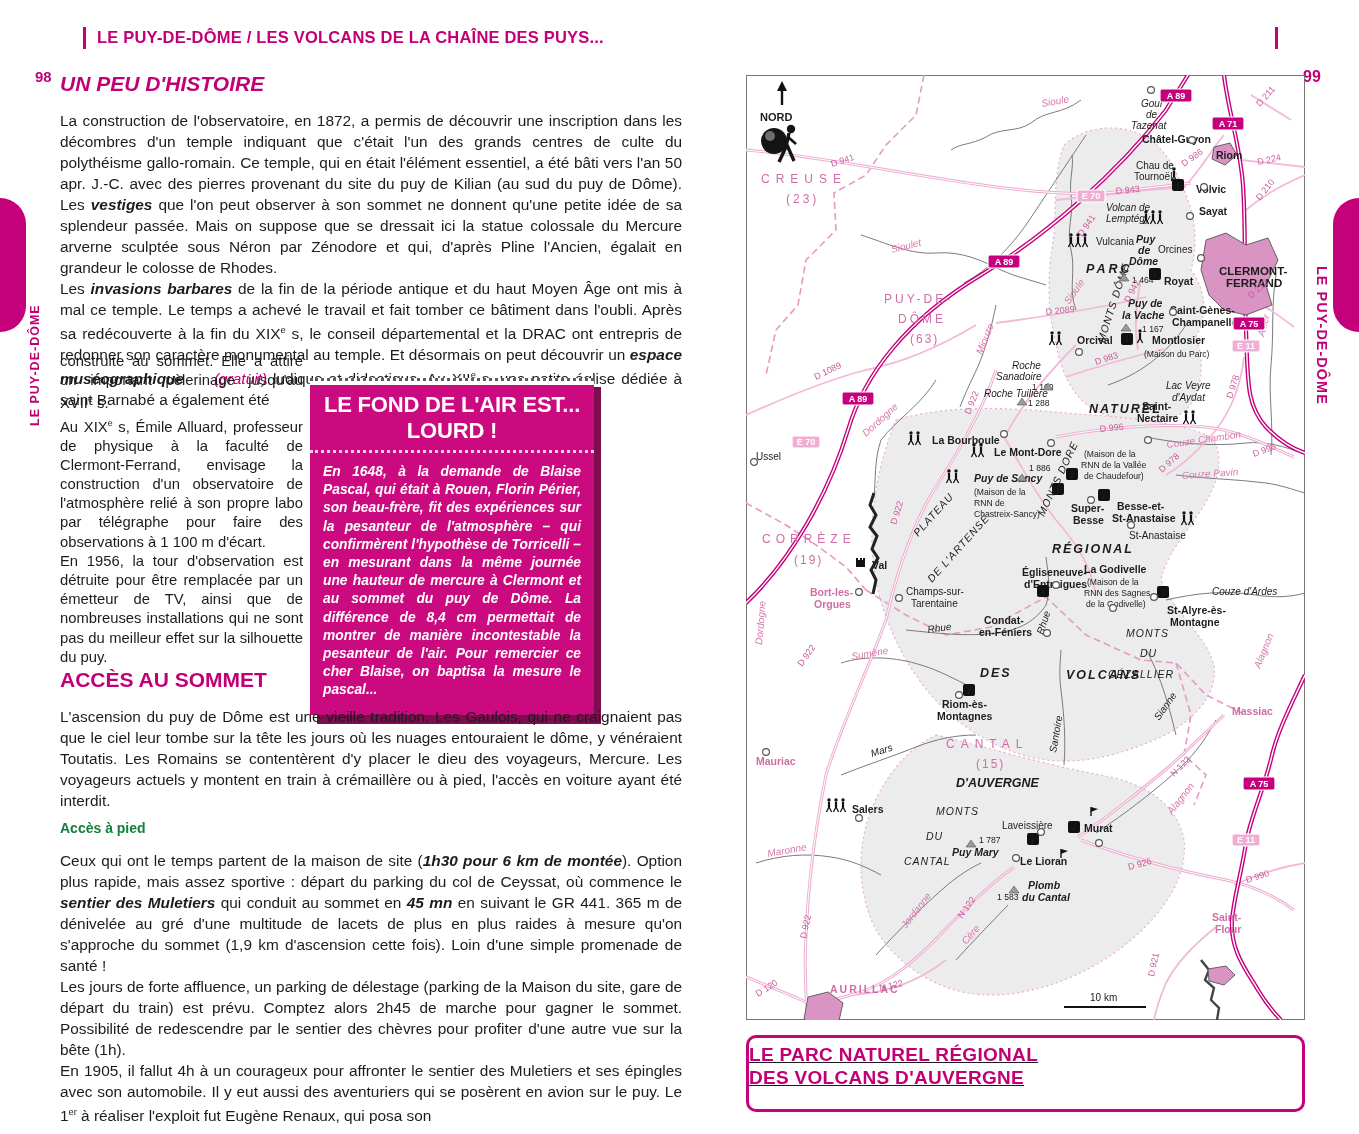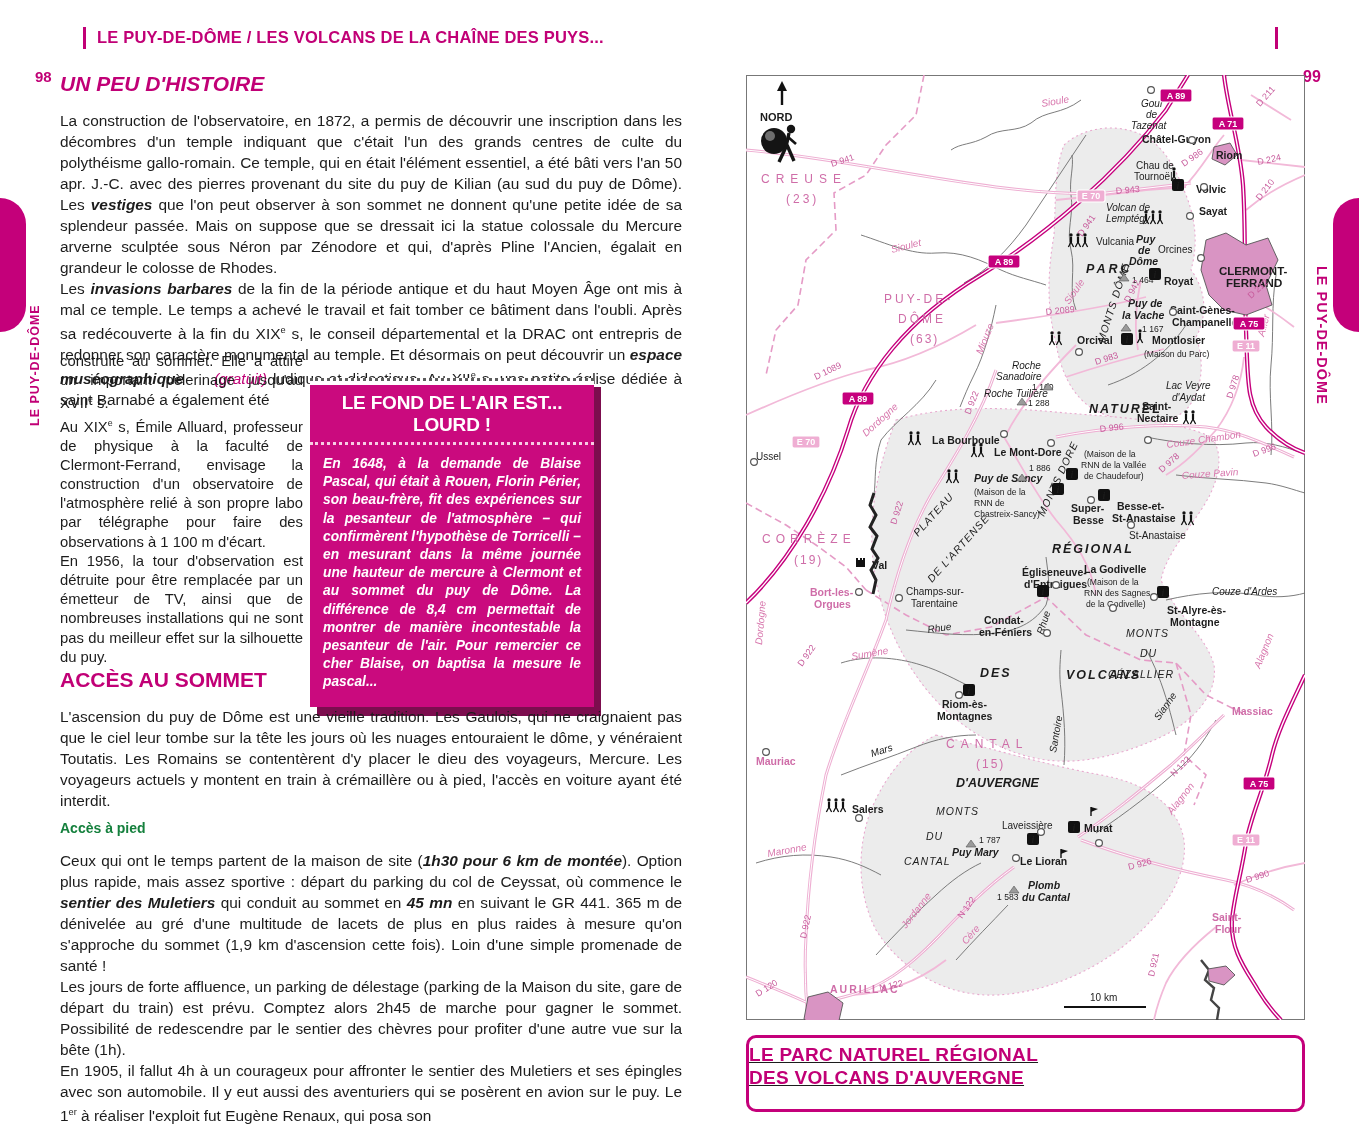--- a/index.html
+++ b/index.html
@@ -22,21 +22,21 @@
   .h3{position:absolute;left:60px;font-size:14px;font-weight:bold;color:#15803d;}
   .para{position:absolute;left:60px;width:622px;font-size:15.4px;line-height:21px;text-align:justify;white-space:pre-line;}
   .bi{font-weight:bold;font-style:italic;}
   .pi{font-style:italic;color:#c10076;margin-left:24px;}
   .sup{font-size:60%;vertical-align:super;}
   #col-text{top:352px;width:243px;line-height:19.2px;font-size:14.8px;}
   
   #ibox{position:absolute;left:310px;top:378px;width:284px;background:#ca0a7e;
         box-shadow:7px 9px 0 #7c0d4e;}
   #ibox-topline{border-top:3px dotted #5c5c5c;height:4px;background:#fff;}
-  #ibox-title{color:#fff;font-size:19px;font-weight:bold;text-align:center;padding:7px 6px 6px;
+  #ibox-title{color:#fff;font-size:22px;font-weight:bold;text-align:center;padding:7px 6px 6px;
               border-bottom:3px dotted #f7cde4;letter-spacing:-.2px;}
   #ibox-body{color:#fff;font-size:13.8px;line-height:18.2px;font-weight:bold;font-style:italic;
              text-align:justify;padding:10px 13px 15px;}
   
   #map-wrap{position:absolute;left:746px;top:75px;width:559px;height:945px;}
   #map-caption{position:absolute;left:746px;top:1035px;width:553px;border:3px solid #c4007a;border-radius:10px;
                padding:5px 0 20px;background:#fff;text-decoration:underline;}
   #map-caption div{font-size:19px;font-weight:bold;color:#c10076;line-height:23px;letter-spacing:.3px;}
   
   text{font-family:"Liberation Sans","DejaVu Sans",sans-serif;fill:#1c1c1c;}

